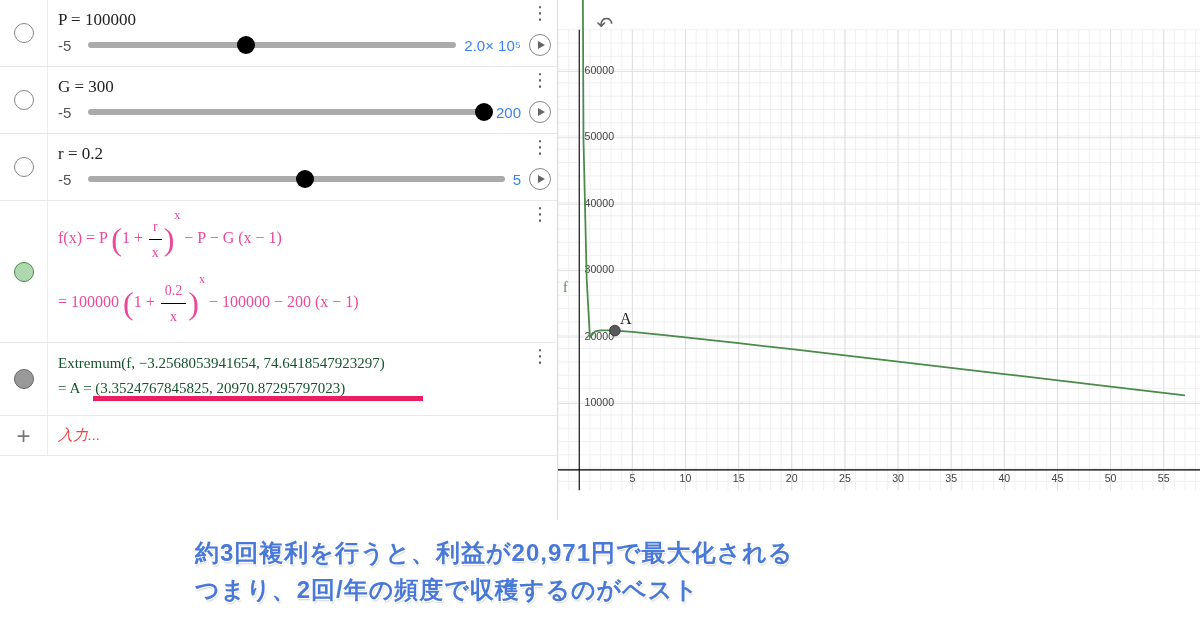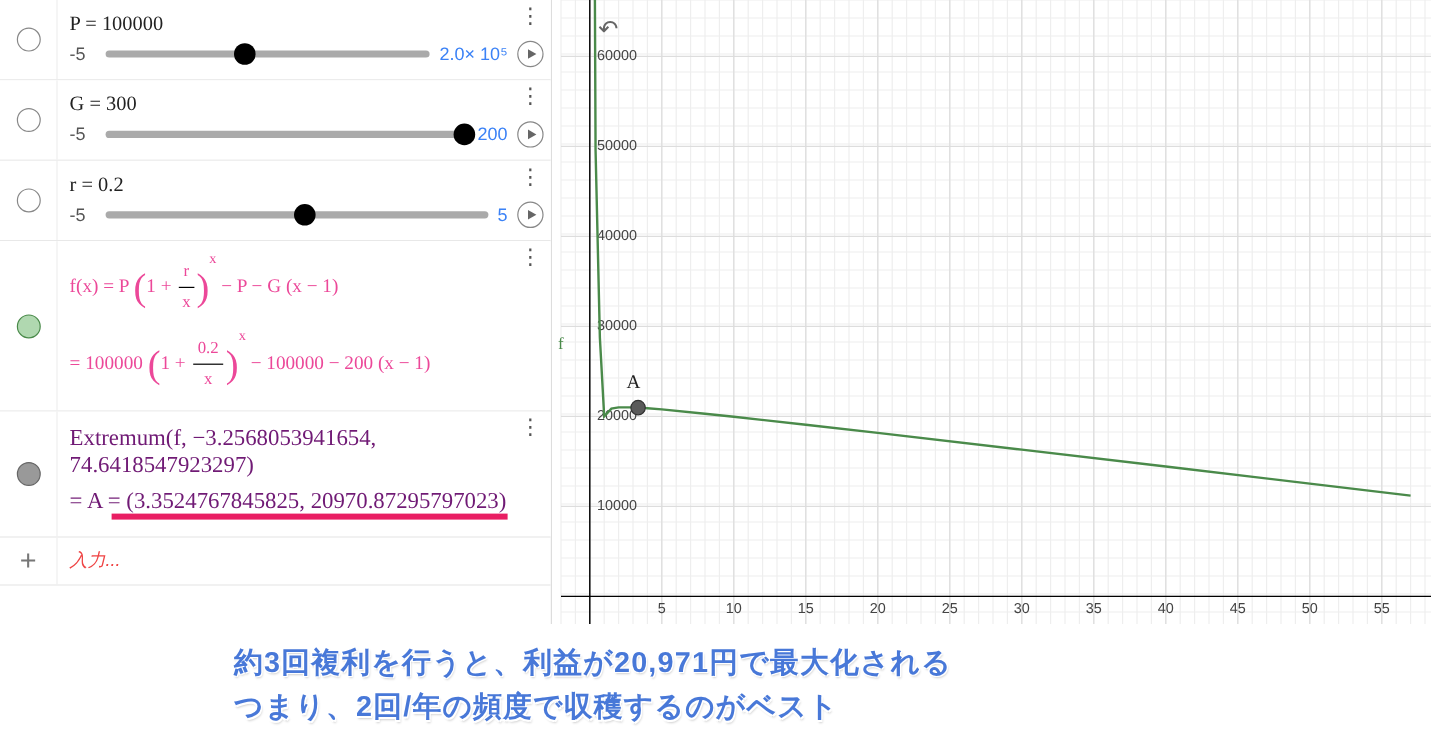--- a/index.html
+++ b/index.html
@@ -1,18 +1,18 @@
 <!DOCTYPE html>
 <html><head>
 <meta charset="utf-8">
 <style>
   * { box-sizing: border-box; margin: 0; padding: 0; }
   body { font-family: Arial, sans-serif; background: #fff; width: 1200px; height: 630px; overflow: hidden; }
   .container { display: flex; width: 100%; height: 520px; }
-  .sidebar { width: 460px; border-right: 1px solid #ddd; background: #fff; overflow: hidden; }
+  .sidebar { width: 558px; border-right: 1px solid #ddd; background: #fff; overflow: hidden; }
   .row { display: flex; border-bottom: 1px solid #e8e8e8; min-height: 60px; position: relative; background: #fff; }
   .toggle-col { width: 48px; display: flex; align-items: center; justify-content: center; border-right: 1px solid #eee; }
   .circle { width: 20px; height: 20px; border: 1.5px solid #888; border-radius: 50%; background: #fff; }
   .circle.filled-green { background: #b0d8b0; border-color: #4a8a4a; }
   .circle.filled-gray { background: #999; border-color: #666; }
   .content-col { flex: 1; padding: 10px 6px 10px 10px; position: relative; }
   .expr { font-family: 'Cambria Math', serif; font-size: 17px; color: #222; margin-bottom: 2px; }
   .slider-line { display: flex; align-items: center; gap: 8px; margin-top: 4px; }
   .slider-min { font-size: 15px; color: #555; width: 22px; }
   .slider-max { font-size: 15px; color: #3b82f6; white-space: nowrap; }
@@ -23,21 +23,21 @@
   .play-btn::after { content: ''; width: 0; height: 0; border-left: 7px solid #666; border-top: 4px solid transparent; border-bottom: 4px solid transparent; margin-left: 2px; }
   .dots { position: absolute; top: 10px; right: 8px; font-size: 18px; color: #555; cursor: pointer; line-height: 0.4; }
   .plus-row { display: flex; border-bottom: 1px solid #e8e8e8; height: 40px; }
   .plus-col { width: 48px; display: flex; align-items: center; justify-content: center; border-right: 1px solid #eee; font-size: 24px; color: #777; font-weight: 300; }
   .input-col { flex: 1; display: flex; align-items: center; padding-left: 10px; color: #ef4444; font-style: italic; font-size: 15px; }
   .formula-block { font-family: Liberation Serif, serif; font-size: 16px; line-height: 1.8; color: #ec4899; }
   .frac { display: inline-flex; flex-direction: column; vertical-align: middle; text-align: center; font-size: 14px; margin: 0 2px; }
   .frac .top { border-bottom: 1px solid #000; padding: 0 4px; }
   .paren-tall { font-size: 32px; vertical-align: middle; font-weight: 200; }
   .extremum-row .content-col { padding: 12px 6px 14px 10px; }
-  .extremum-text { font-family: 'Cambria Math', serif; font-size: 19px; color: #701a75; }
+  .extremum-text { font-family: 'Cambria Math', serif; font-size: 15px; color: #14532d; }
   .underline-pink { height: 5px; background: #e91e63; margin-top: -1px; width: 330px; margin-left: 35px; }
   .graph { flex: 1; position: relative; overflow: hidden; }
   .graph svg { width: 100%; height: 100%; }
   .undo-btn { position: absolute; top: 12px; left: 35px; width: 24px; height: 24px; display: flex; align-items: center; justify-content: center; color: #666; font-size: 20px; }
   .point-label { position: absolute; font-family: 'Cambria Math', serif; font-size: 16px; color: #222; top: 310px; left: 62px; }
   .curve-label { position: absolute; font-family: 'Cambria Math', serif; font-size: 14px; color: #4a8a4a; top: 280px; left: 5px; }
   .annotation-a { position: absolute; top: 262px; left: 105px; font-family: 'Hiragino Sans', Meiryo, sans-serif; font-weight: 800; font-size: 24px; color: #4878d8; text-shadow: -1px -1px 0 #fff, 1px -1px 0 #fff, -1px 1px 0 #fff, 1px 1px 0 #fff, 1px 2px 2px rgba(0,0,0,0.2); letter-spacing: 1px; }
   .bottom-text { padding: 14px 0 0 195px; font-family: 'Hiragino Sans', Meiryo, sans-serif; font-weight: 700; font-size: 24px; color: #4878d8; text-shadow: -1px -1px 0 #fff, 1px -1px 0 #fff, -1px 1px 0 #fff, 1px 1px 0 #fff, 1px 2px 2px rgba(0,0,0,0.2); line-height: 1.55; letter-spacing: 1px; }
 </style>
 </head>

